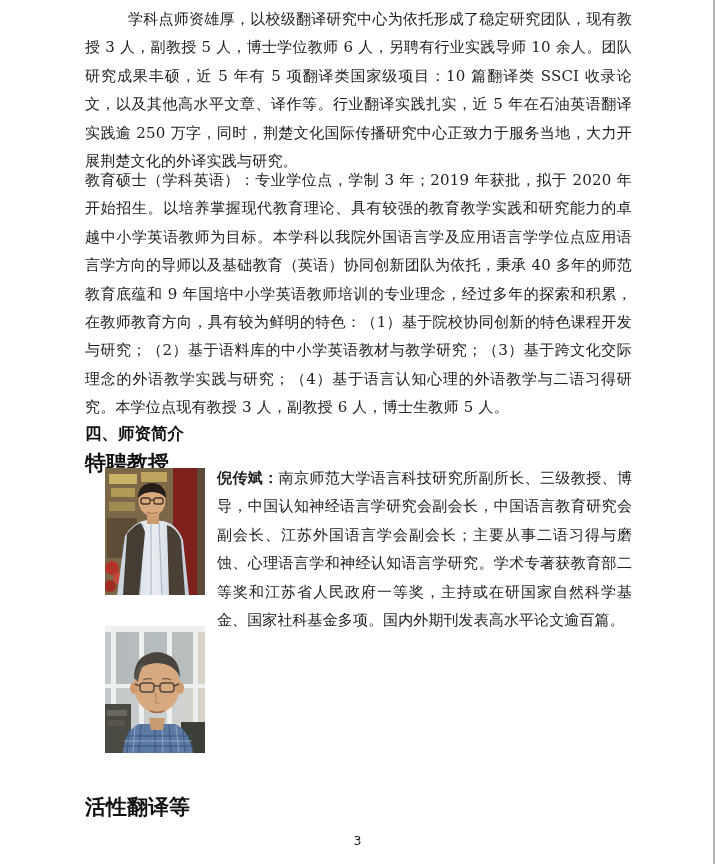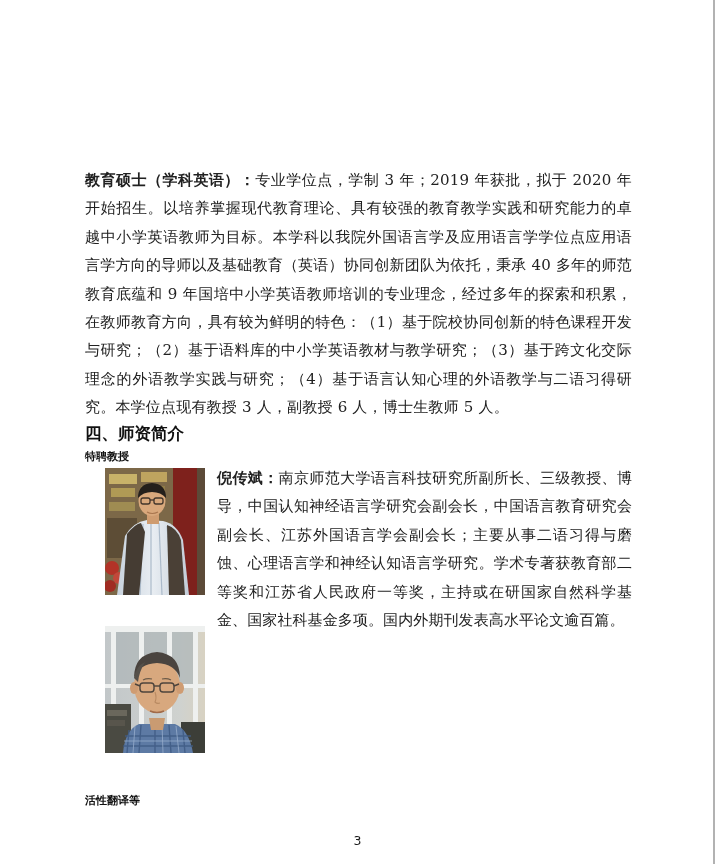--- a/index.html
+++ b/index.html
@@ -22,30 +22,30 @@
   .body-text {
     position: absolute;
     left: 85px;
     width: 547px;
     font-size: 15px;
     line-height: 28.4px;
     text-align: justify;
     letter-spacing: 0.2px;
   }
   .indent { text-indent: 43px; }
-  .lead-bold { font-weight: bold; }
+  .lead-bold { font-weight: normal; }
   .heading {
     position: absolute;
     left: 85px;
     font-family: Liberation Mono, monospace;
     font-weight: bold;
     color: #111111;
   }
   .h-section { font-size: 16.5px; }
-  .h-sub { font-size: 11px; text-align: right; }
+  .h-sub { font-size: 21px; text-align: right; }
   .photo {
     position: absolute;
     left: 105px;
     width: 100px;
     height: 127px;
     display: block;
   }
   .bio {
     position: absolute;
     left: 217px;
@@ -64,20 +64,21 @@
     font-family: "DejaVu Sans", sans-serif;
     font-size: 12.5px;
     color: #1c1c1c;
   }
 </style>
 </head>
 <body>
 
 <div class="page">
 
+  <p class="body-text indent" style="top: 5px;">学科点师资雄厚，以校级翻译研究中心为依托形成了稳定研究团队，现有教授 3 人，副教授 5 人，博士学位教师 6 人，另聘有行业实践导师 10 余人。团队研究成果丰硕，近 5 年有 5 项翻译类国家级项目：10 篇翻译类 SSCI 收录论文，以及其他高水平文章、译作等。行业翻译实践扎实，近 5 年在石油英语翻译实践逾 250 万字，同时，荆楚文化国际传播研究中心正致力于服务当地，大力开展荆楚文化的外译实践与研究。</p>
 
   <p class="body-text" style="top: 166px;"><span class="lead-bold">教育硕士（学科英语）：</span><span>专业学位点，学制 3 年；2019 年获批，拟于 2020 年开始招生。以培养掌握现代教育理论、具有较强的教育教学实践和研究能力的卓越中小学英语教师为目标。本学科以我院外国语言学及应用语言学学位点应用语言学方向的导师以及基础教育（英语）协同创新团队为依托，秉承 40 多年的师范教育底蕴和 9 年国培中小学英语教师培训的专业理念，经过多年的探索和积累，在教师教育方向，具有较为鲜明的特色：（1）基于院校协同创新的特色课程开发与研究；（2）基于语料库的中小学英语教材与教学研究；（3）基于跨文化交际理念的外语教学实践与研究；（4）基于语言认知心理的外语教学与二语习得研究。本学位点现有教授 3 人，副教授 6 人，博士生教师 5 人。</span></p>
 
   <div class="heading h-section" style="top: 423px;">四、师资简介</div>
 
   <div class="heading h-sub" style="top: 449px;">特聘教授</div>
 
   <svg class="photo" style="top: 468px;" viewBox="0 0 100 127" xmlns="http://www.w3.org/2000/svg">
     <defs>
       <linearGradient id="shelf1" x1="0" y1="0" x2="0" y2="1">

